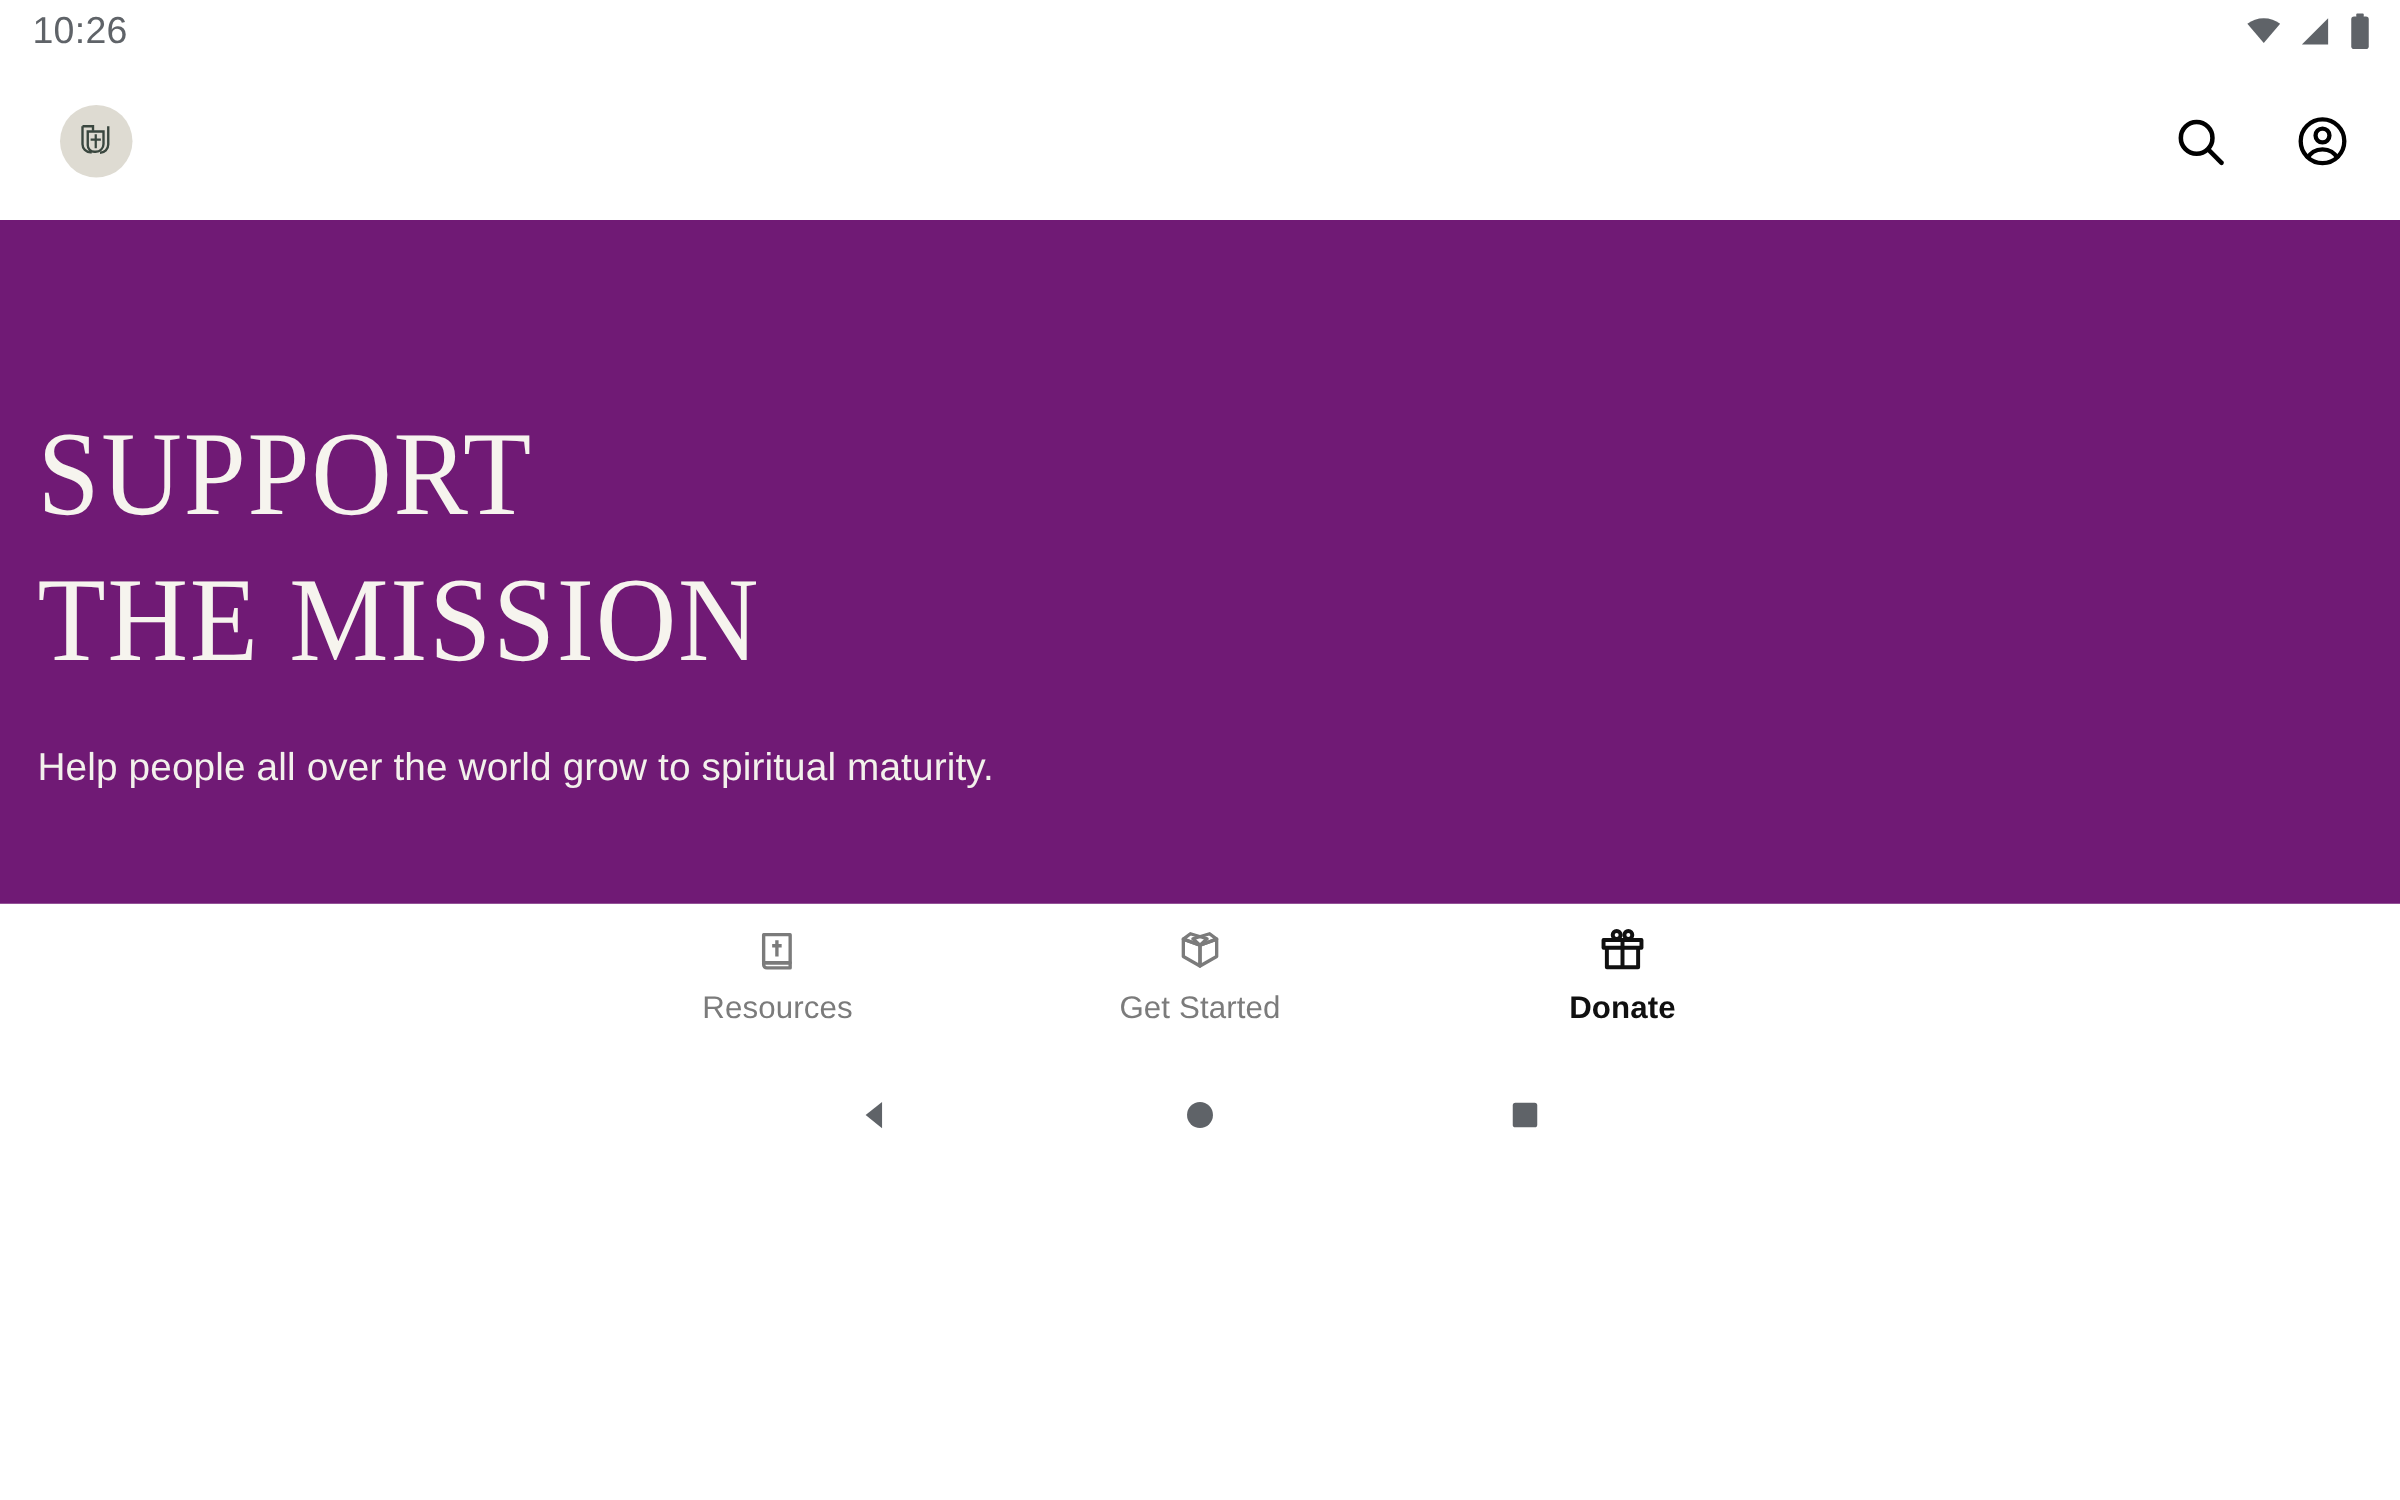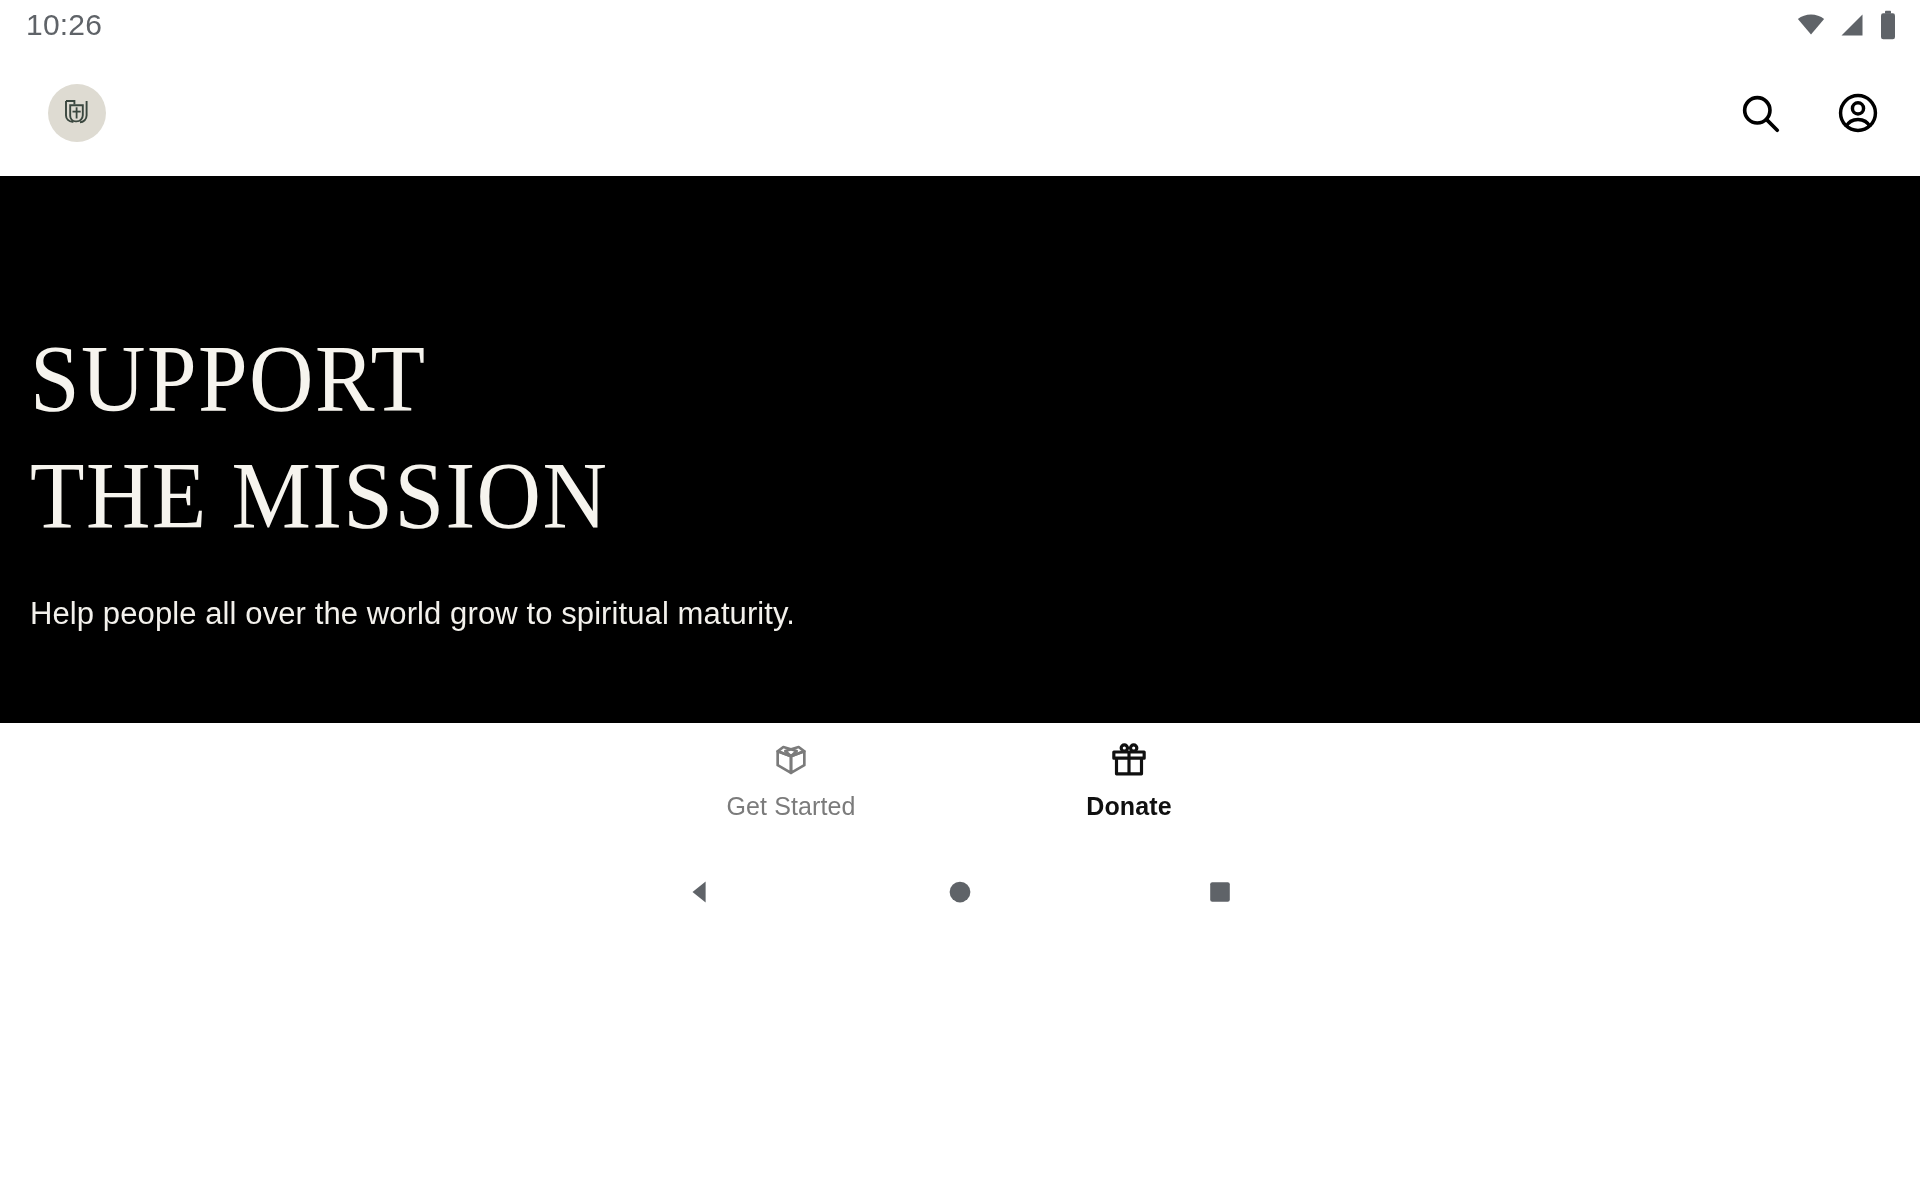--- a/index.html
+++ b/index.html
@@ -78,21 +78,21 @@
     justify-content: center;
     background: transparent;
     border: none;
     cursor: pointer;
   }
   .header-icon-btn svg { display: block; }
 
   
   .hero {
     flex: 1 1 auto;
-    background: #000000;
+    background: #701a75;
     position: relative;
     display: flex;
     flex-direction: column;
     justify-content: center;
     padding: 0 0 0 30px;
   }
   .hero-inner {
     position: relative;
     top: 28px;
   }
@@ -232,20 +232,30 @@
   <div class="hero">
     <div class="hero-inner">
       <div class="hero-title-line">SUPPORT</div>
       <div class="hero-title-line">THE MISSION</div>
       <div class="hero-subtitle">Help people all over the world grow to spiritual maturity.</div>
     </div>
   </div>
 
   <div class="tab-bar">
 
+    <div class="tab-item">
+      <span class="tab-icon">
+        <svg width="38" height="38" viewBox="0 0 24 24" fill="none" stroke="#7b7b7b" stroke-width="1.7" stroke-linejoin="round">
+          <path d="M5 3.6h13.4v14.2H5z"></path>
+          <path d="M5 17.8h13.4v2.6H6.6A1.6 1.6 0 0 1 5 18.8v-1z"></path>
+          <path d="M11.7 6.4v8.3M9.3 9.2h4.8"></path>
+        </svg>
+      </span>
+      <span class="tab-label">Resources</span>
+    </div>
 
     <div class="tab-item">
       <span class="tab-icon">
         <svg width="40" height="40" viewBox="0 0 24 24" fill="none" stroke="#7b7b7b" stroke-width="1.6" stroke-linejoin="round">
           <path d="M12 9.1 4 6.2l3.4-2.6L15.4 6 12 9.1z"></path>
           <path d="M12 9.1 20 6.2l-3.4-2.6L8.6 6 12 9.1z"></path>
           <path d="M4 6.2v8.3l8 4.6V9.1L4 6.2z"></path>
           <path d="M20 6.2v8.3l-8 4.6V9.1l8-2.9z"></path>
         </svg>
       </span>

